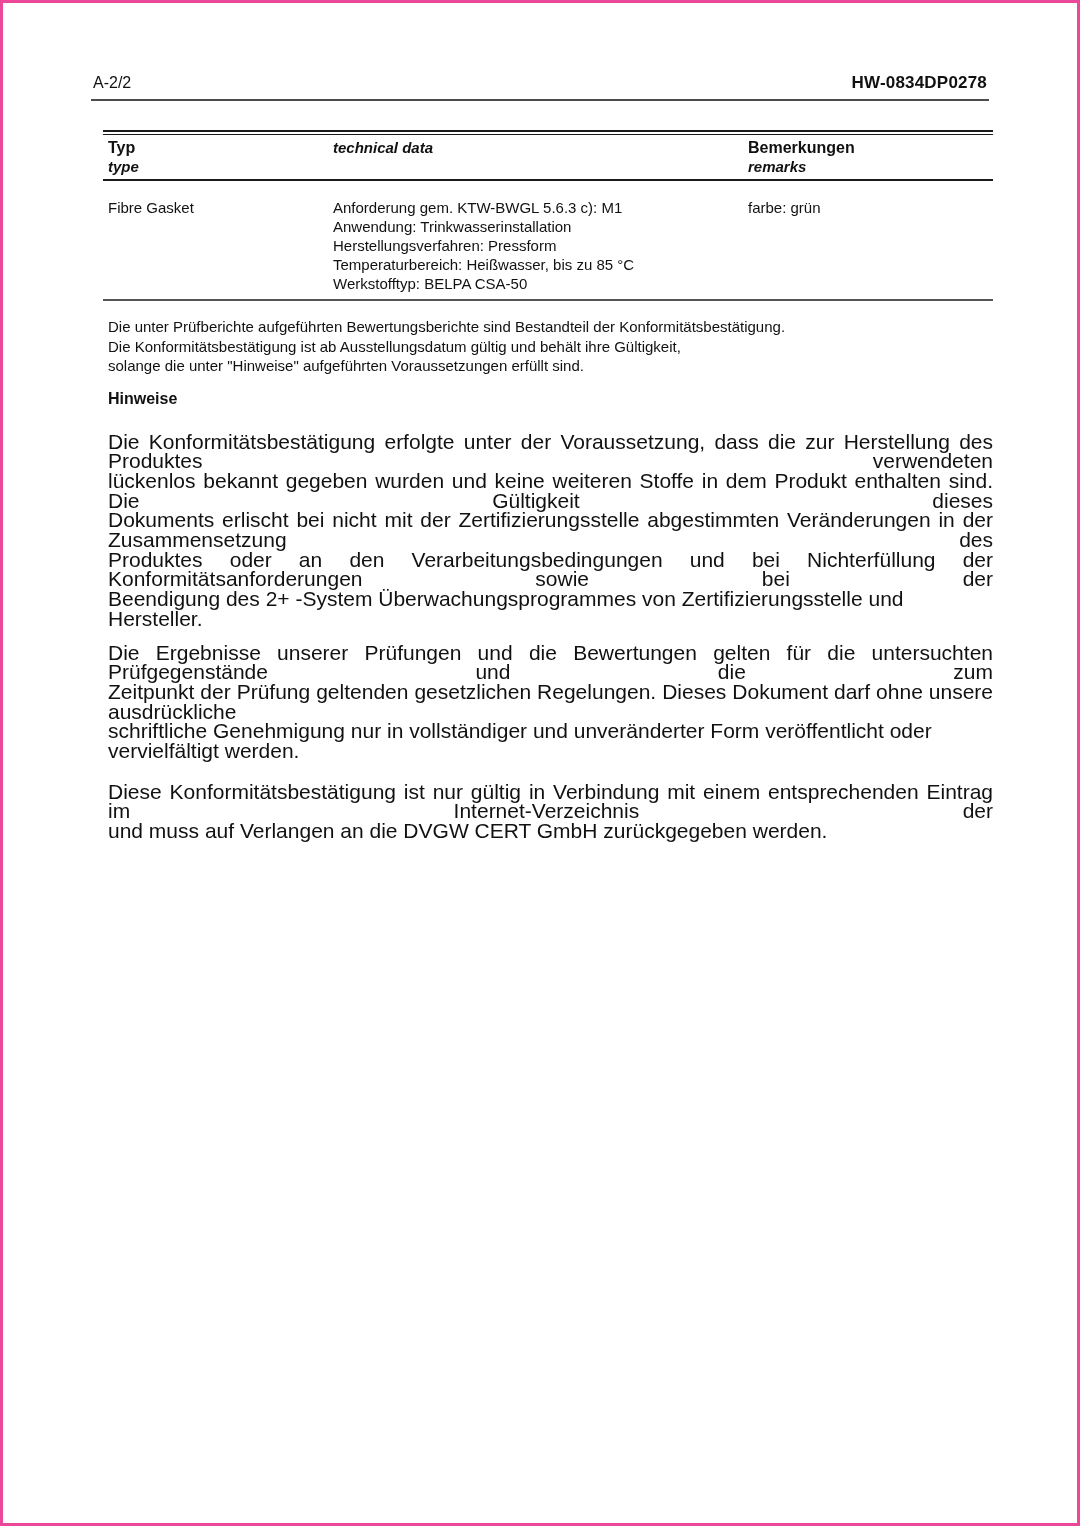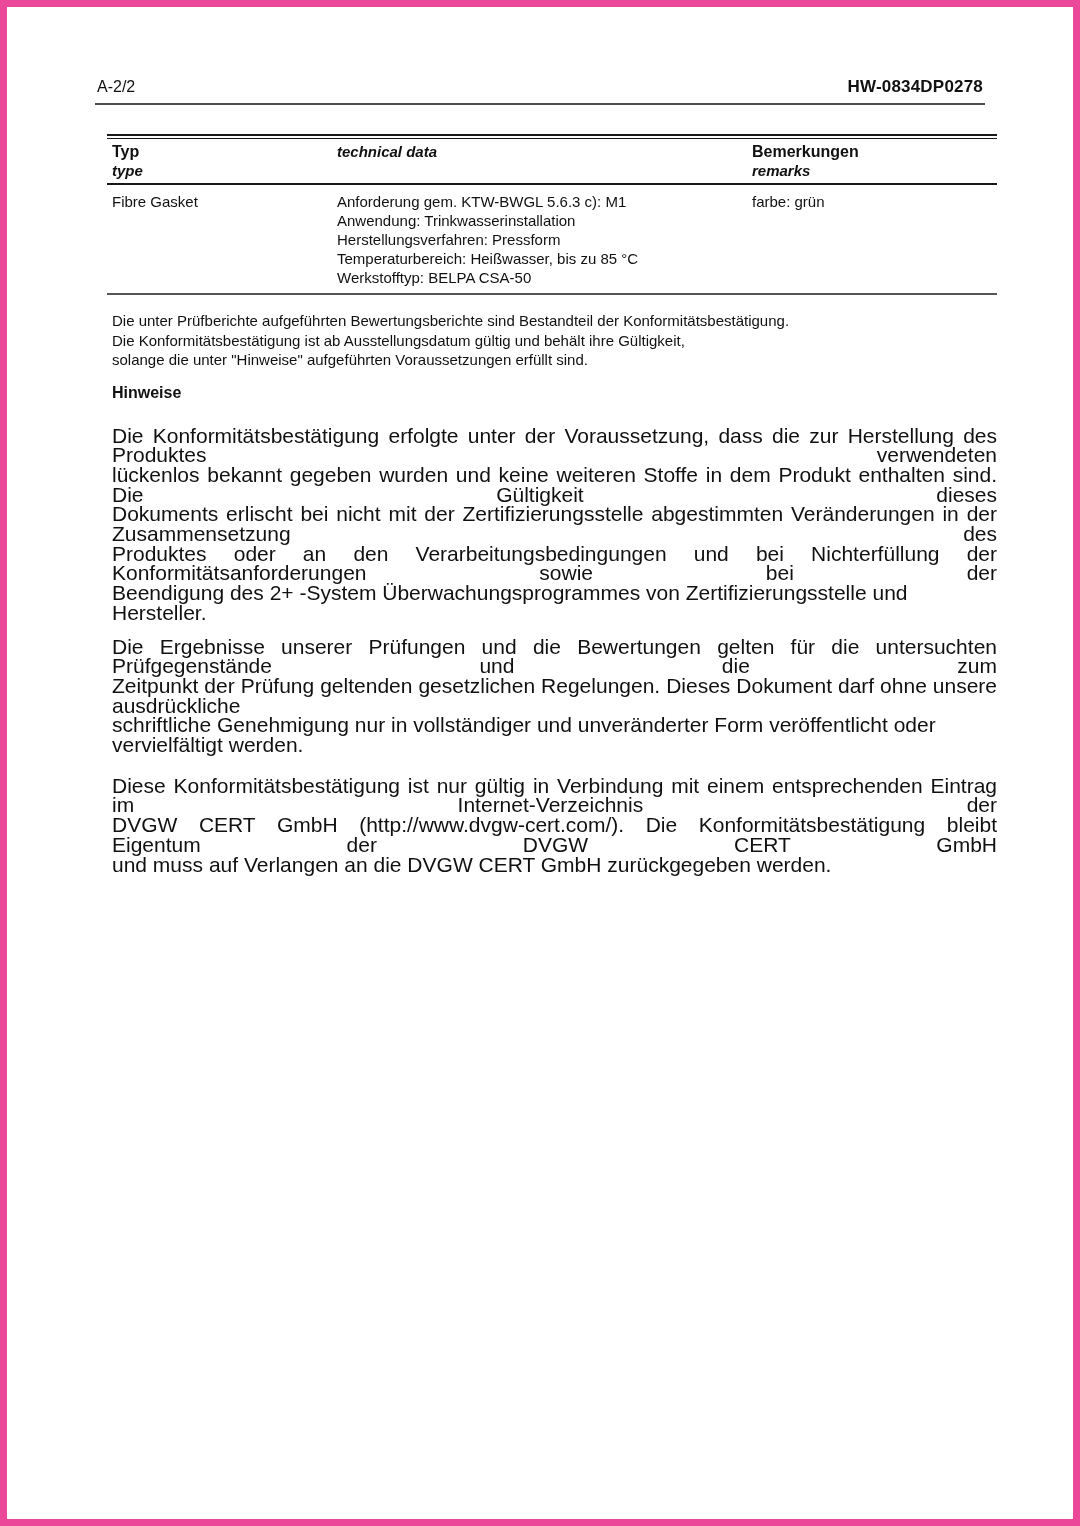--- a/index.html
+++ b/index.html
@@ -1,21 +1,21 @@
 <!DOCTYPE html>
 <html><head>
 <meta charset="utf-8">
 <style>
   html, body { margin: 0; padding: 0; background: #ffffff; }
   .page {
     width: 1080px;
     height: 1526px;
     box-sizing: border-box;
     background: #ffffff;
-    border: 7px solid #ec4899;
+    border: 3px solid #ec4899;
     font-family: "Liberation Sans", sans-serif;
     color: #111111;
     position: relative;
     overflow: hidden;
   }
 
   
   .hdr {
     display: flex;
     justify-content: space-between;
@@ -26,21 +26,21 @@
   .hdr-right { font-size: 17px; font-weight: bold; line-height: 19px; letter-spacing: 0.2px; }
   .hdr-rule  { margin: 7px 88px 0 88px; border-top: 2px solid #4d4d4d; }
 
   
   .ptable { margin: 29px 0 0 100px; width: 890px; font-size: 15px; }
   .rule-top { height: 2px; border-top: 2px solid #1a1a1a; border-bottom: 1px solid #1a1a1a; }
   .rule-mid { border-top: 2px solid #1a1a1a; }
   .rule-bot { border-top: 2px solid #555555; }
   .tgrid { display: grid; grid-template-columns: 230px 415px 245px; }
   .thead { padding: 3px 0 3px 0; }
-  .trow  { padding: 7px 0 6px 0; }
+  .trow  { padding: 17px 0 6px 0; }
   .c1 { padding-left: 5px; }
   .de { font-weight: bold; font-size: 16px; line-height: 19px; }
   .en { font-weight: bold; font-style: italic; font-size: 15px; line-height: 19px; }
   .cellline { line-height: 19px; }
 
   
   .intro { margin: 16px 90px 0 105px; font-size: 15px; line-height: 19.5px; }
   .h-hinweise { margin: 13px 90px 0 105px; font-size: 16px; font-weight: bold; line-height: 20px; }
   .para { font-size: 21px; line-height: 19.7px; width: 885px; margin-left: 105px; margin-right: 90px; }
   .mt-p1 { margin-top: 23px; }
@@ -111,17 +111,16 @@
   </div>
 
   <div class="para mt-p2">
     <div class="jl">Die Ergebnisse unserer Prüfungen und die Bewertungen gelten für die untersuchten Prüfgegenstände und die zum</div>
     <div class="jl">Zeitpunkt der Prüfung geltenden gesetzlichen Regelungen.  Dieses Dokument darf ohne unsere ausdrückliche</div>
     <div class="ll">schriftliche Genehmigung nur in vollständiger und unveränderter Form veröffentlicht oder vervielfältigt werden.</div>
   </div>
 
   <div class="para mt-p3">
     <div class="jl">Diese Konformitätsbestätigung ist nur gültig in Verbindung mit einem entsprechenden Eintrag im Internet-Verzeichnis der</div>
-    <div class="jl">DVGW CERT GmbH (http://www.dvgw-cert.com/). Die Konformitätsbestätigung bleibt Eigentum der DVGW CERT GmbH</div>
     <div class="ll">und muss auf Verlangen an die DVGW CERT GmbH zurückgegeben werden.</div>
   </div>
 
 </div>
 
 </body></html>

